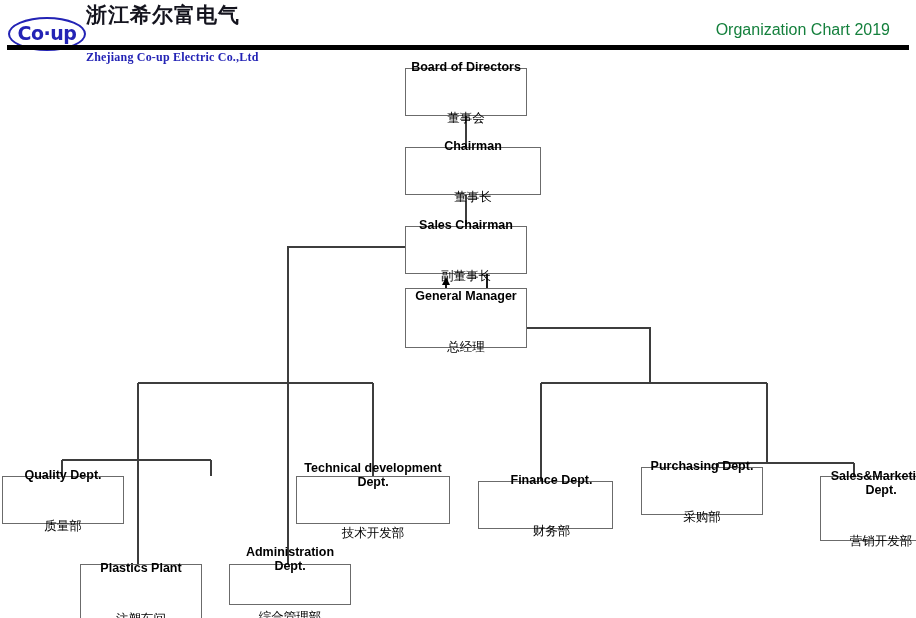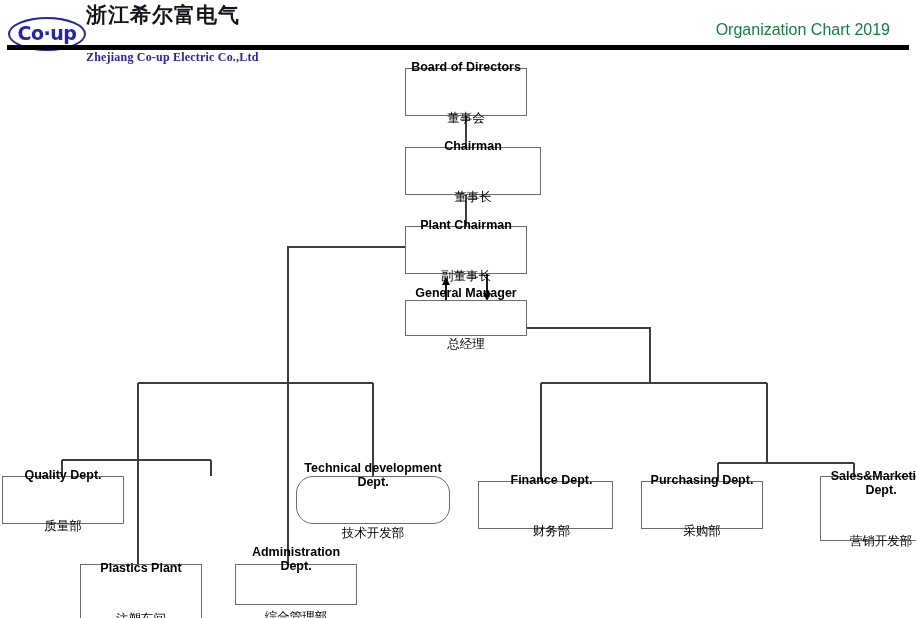--- a/index.html
+++ b/index.html
@@ -200,58 +200,58 @@
     <div class="node-en">Board of Directors</div>
     <div class="node-cn">董事会</div>
   </div>
 
   <div class="node-box" style="left:405px;top:95px;width:136px;height:48px;">
     <div class="node-en">Chairman</div>
     <div class="node-cn">董事长</div>
   </div>
 
   <div class="node-box" style="left:405px;top:174px;width:122px;height:48px;">
-    <div class="node-en">Plant Chairman</div>
+    <div class="node-en">Sales Chairman</div>
     <div class="node-cn">副董事长</div>
   </div>
 
-  <div class="node-box" style="left:405px;top:248px;width:122px;height:36px;">
+  <div class="node-box" style="left:405px;top:236px;width:122px;height:60px;justify-content:space-between;">
     <div class="node-en">General Manager</div>
     <div class="node-cn">总经理</div>
   </div>
 
   <div class="node-box" style="left:2px;top:424px;width:122px;height:48px;">
     <div class="node-en">Quality Dept.</div>
     <div class="node-cn">质量部</div>
   </div>
 
 
-  <div class="node-box" style="left:296px;top:424px;width:154px;height:48px;border-radius:17px;">
+  <div class="node-box" style="left:296px;top:424px;width:154px;height:48px;">
     <div class="node-en">Technical development Dept.</div>
     <div class="node-cn">技术开发部</div>
   </div>
 
   <div class="node-box" style="left:478px;top:429px;width:135px;height:48px;padding-left:12px;">
     <div class="node-en">Finance Dept.</div>
     <div class="node-cn">财务部</div>
   </div>
 
-  <div class="node-box" style="left:641px;top:429px;width:122px;height:48px;">
+  <div class="node-box" style="left:641px;top:415px;width:122px;height:48px;">
     <div class="node-en">Purchasing Dept.</div>
     <div class="node-cn">采购部</div>
   </div>
 
   <div class="node-box" style="left:820px;top:424px;width:122px;height:65px;">
     <div class="node-en">Sales&amp;Marketing Dept.</div>
     <div class="node-cn">营销开发部</div>
   </div>
 
   <div class="node-box" style="left:80px;top:512px;width:122px;height:58px;">
     <div class="node-en">Plastics Plant</div>
     <div class="node-cn">注塑车间</div>
   </div>
 
-  <div class="node-box" style="left:235px;top:512px;width:122px;height:41px;">
+  <div class="node-box" style="left:229px;top:512px;width:122px;height:41px;">
     <div class="node-en">Administration Dept.</div>
     <div class="node-cn">综合管理部</div>
   </div>
 
 </div>
 
 </body></html>

